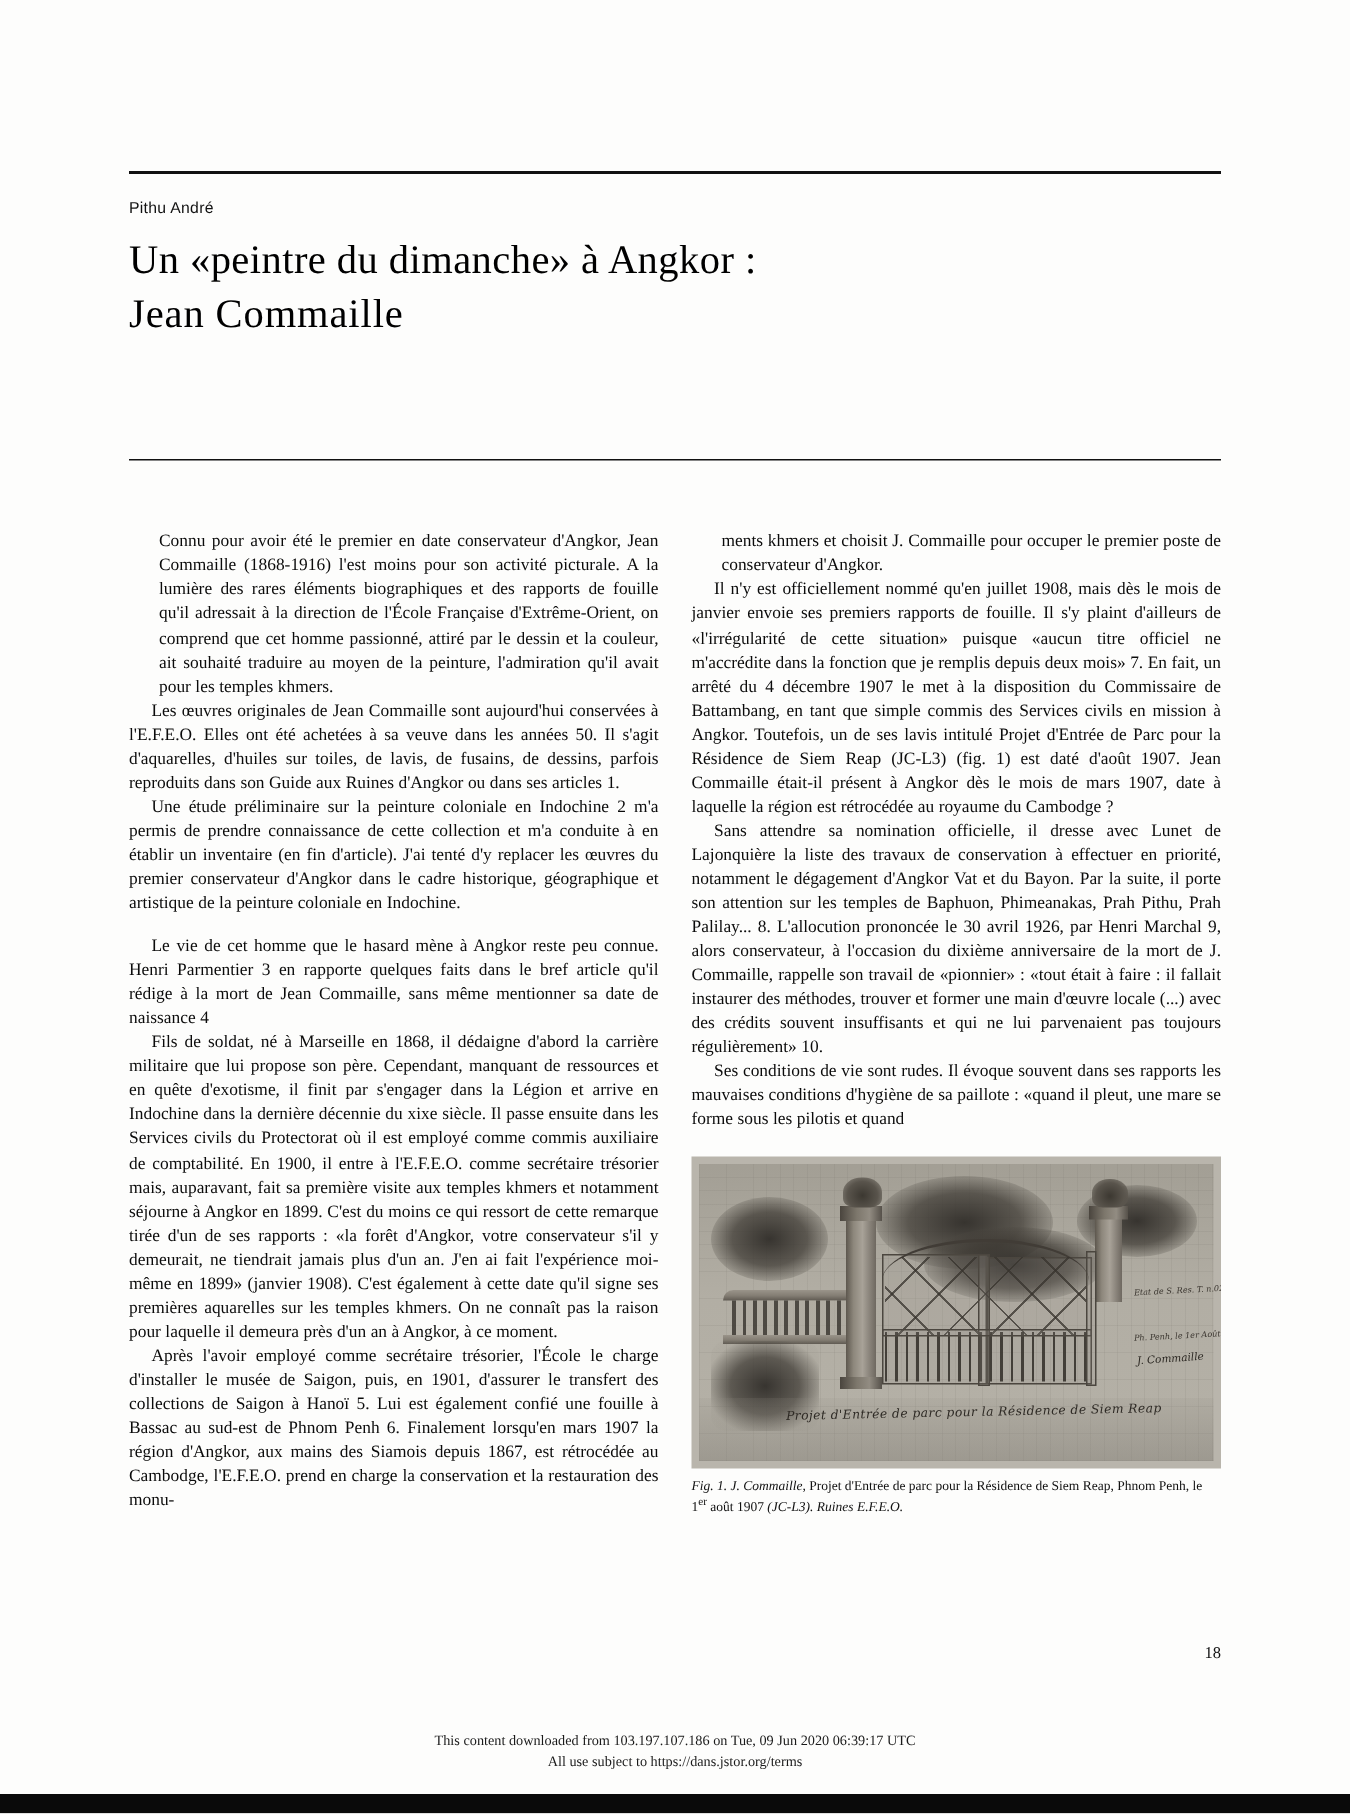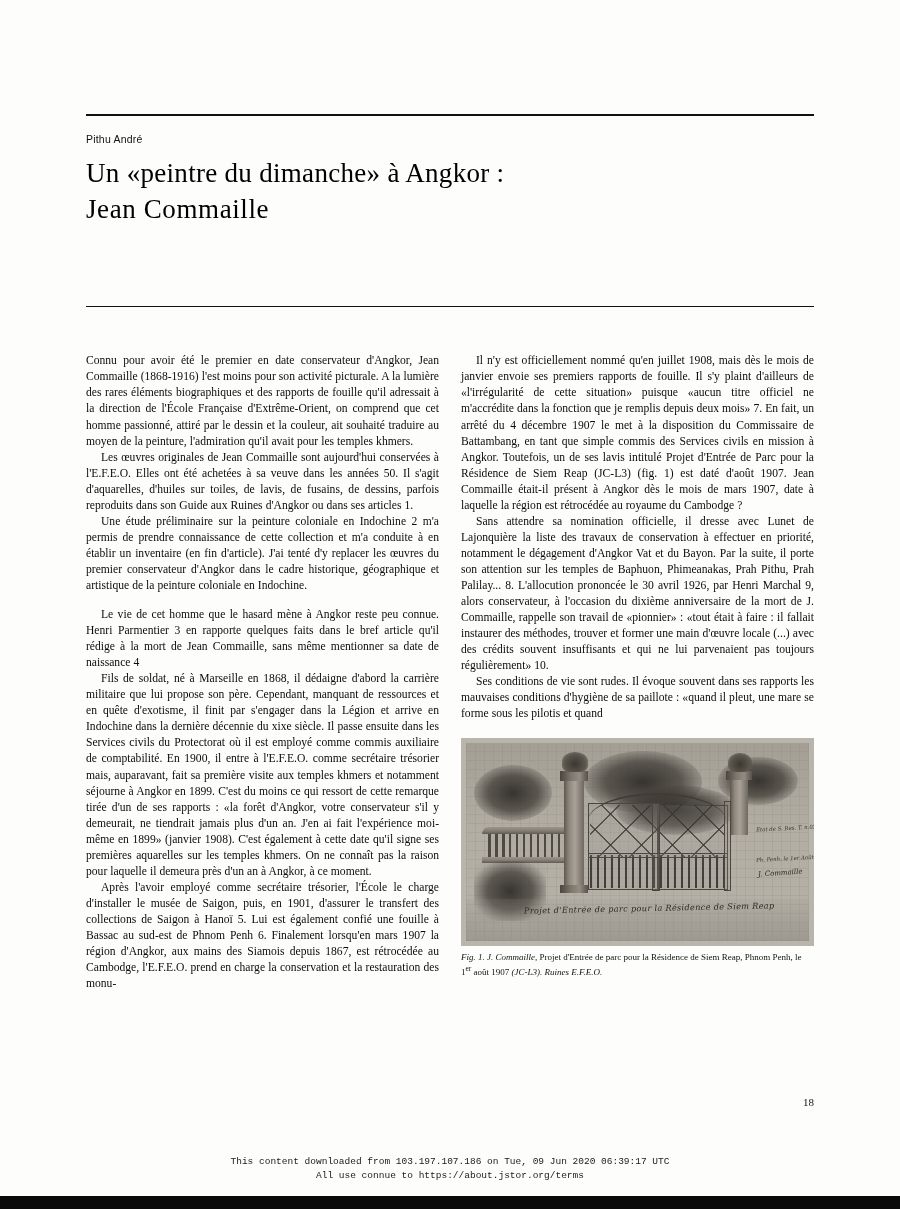--- a/index.html
+++ b/index.html
@@ -65,21 +65,21 @@
     margin: 0;
     font-size: 11.6px;
     line-height: 1.385;
     text-align: justify;
     text-indent: 15px;
     hyphens: auto;
     -webkit-hyphens: auto;
     word-spacing: 0.1px;
     color: #0b0b0b;
   }
-  p.body.noindent { text-indent: 0; }
+  p.body.noindent { text-indent: 0; margin-left: 20px; }
   p.body + p.body { margin-top: 0; }
   .para-gap { height: 13px; }
   i, em { font-style: italic; }
 
   
   .figure {
     margin-top: 16px;
     width: 353px;
   }
   .photo {
@@ -225,21 +225,21 @@
   .jstor {
     position: absolute;
     left: 0;
     right: 0;
     top: 1155px;
     text-align: center;
     font-size: 9.5px;
     line-height: 1.45;
     color: #1a1a1a;
   }
-  .jstor div { white-space: nowrap; font-family: Liberation Mono, monospace; }
+  .jstor div { white-space: nowrap; }
   .black-band {
     position: absolute;
     left: 0; right: 0; bottom: 0;
     height: 13px;
     background: #0a0a0a;
   }
 </style>
 </head>
 <body>
 
@@ -265,20 +265,21 @@
         <p class="body noindent">Connu pour avoir été le premier en date conservateur d'Angkor, Jean Commaille (1868-1916) l'est moins pour son activité picturale. A la lumière des rares éléments biographiques et des rapports de fouille qu'il adressait à la direction de l'École Française d'Extrême-Orient, on comprend que cet homme passionné, attiré par le dessin et la couleur, ait souhaité traduire au moyen de la peinture, l'admiration qu'il avait pour les temples khmers.</p>
         <p class="body">Les œuvres originales de Jean Commaille sont aujourd'hui conservées à l'E.F.E.O. Elles ont été achetées à sa veuve dans les années 50. Il s'agit d'aquarelles, d'huiles sur toiles, de lavis, de fusains, de dessins, parfois reproduits dans son Guide aux Ruines d'Angkor ou dans ses articles 1.</p>
         <p class="body">Une étude préliminaire sur la peinture coloniale en Indochine 2 m'a permis de prendre connaissance de cette collection et m'a conduite à en établir un inventaire (en fin d'article). J'ai tenté d'y replacer les œuvres du premier conservateur d'Angkor dans le cadre historique, géographique et artistique de la peinture coloniale en Indochine.</p>
         <div class="para-gap"></div>
         <p class="body">Le vie de cet homme que le hasard mène à Angkor reste peu connue. Henri Parmentier 3 en rapporte quelques faits dans le bref article qu'il rédige à la mort de Jean Commaille, sans même mentionner sa date de naissance 4</p>
         <p class="body">Fils de soldat, né à Marseille en 1868, il dédaigne d'abord la carrière militaire que lui propose son père. Cependant, manquant de ressources et en quête d'exotisme, il finit par s'engager dans la Légion et arrive en Indochine dans la dernière décennie du xixe siècle. Il passe ensuite dans les Services civils du Protectorat où il est employé comme commis auxiliaire de comptabilité. En 1900, il entre à l'E.F.E.O. comme secrétaire trésorier mais, auparavant, fait sa première visite aux temples khmers et notamment séjourne à Angkor en 1899. C'est du moins ce qui ressort de cette remarque tirée d'un de ses rapports : «la forêt d'Angkor, votre conservateur s'il y demeurait, ne tiendrait jamais plus d'un an. J'en ai fait l'expérience moi-même en 1899» (janvier 1908). C'est également à cette date qu'il signe ses premières aquarelles sur les temples khmers. On ne connaît pas la raison pour laquelle il demeura près d'un an à Angkor, à ce moment.</p>
         <p class="body">Après l'avoir employé comme secrétaire trésorier, l'École le charge d'installer le musée de Saigon, puis, en 1901, d'assurer le transfert des collections de Saigon à Hanoï 5. Lui est également confié une fouille à Bassac au sud-est de Phnom Penh 6. Finalement lorsqu'en mars 1907 la région d'Angkor, aux mains des Siamois depuis 1867, est rétrocédée au Cambodge, l'E.F.E.O. prend en charge la conservation et la restauration des monu-</p>
       </div>
 
       <div class="col">
+        <p class="body noindent">ments khmers et choisit J. Commaille pour occuper le premier poste de conservateur d'Angkor.</p>
         <p class="body">Il n'y est officiellement nommé qu'en juillet 1908, mais dès le mois de janvier envoie ses premiers rapports de fouille. Il s'y plaint d'ailleurs de «l'irrégularité de cette situation» puisque «aucun titre officiel ne m'accrédite dans la fonction que je remplis depuis deux mois» 7. En fait, un arrêté du 4 décembre 1907 le met à la disposition du Commissaire de Battambang, en tant que simple commis des Services civils en mission à Angkor. Toutefois, un de ses lavis intitulé Projet d'Entrée de Parc pour la Résidence de Siem Reap (JC-L3) (fig. 1) est daté d'août 1907. Jean Commaille était-il présent à Angkor dès le mois de mars 1907, date à laquelle la région est rétrocédée au royaume du Cambodge ?</p>
         <p class="body">Sans attendre sa nomination officielle, il dresse avec Lunet de Lajonquière la liste des travaux de conservation à effectuer en priorité, notamment le dégagement d'Angkor Vat et du Bayon. Par la suite, il porte son attention sur les temples de Baphuon, Phimeanakas, Prah Pithu, Prah Palilay... 8. L'allocution prononcée le 30 avril 1926, par Henri Marchal 9, alors conservateur, à l'occasion du dixième anniversaire de la mort de J. Commaille, rappelle son travail de «pionnier» : «tout était à faire : il fallait instaurer des méthodes, trouver et former une main d'œuvre locale (...) avec des crédits souvent insuffisants et qui ne lui parvenaient pas toujours régulièrement» 10.</p>
         <p class="body">Ses conditions de vie sont rudes. Il évoque souvent dans ses rapports les mauvaises conditions d'hygiène de sa paillote : «quand il pleut, une mare se forme sous les pilotis et quand</p>
 
         <div class="figure">
 
           <div class="photo">
             <div class="mat">
               <div class="sky"></div>
               <div class="grid-h"></div>
@@ -331,17 +332,17 @@
         </div>
       </div>
 
     </div>
   </div>
 
   <div class="folio">18</div>
 
   <div class="jstor">
     <div>This content downloaded from 103.197.107.186 on Tue, 09 Jun 2020 06:39:17 UTC</div>
-    <div>All use connue to https://about.jstor.org/terms</div>
+    <div>All use subject to https://dans.jstor.org/terms</div>
   </div>
 
   <div class="black-band"></div>
 </div>
 
 </body></html>

